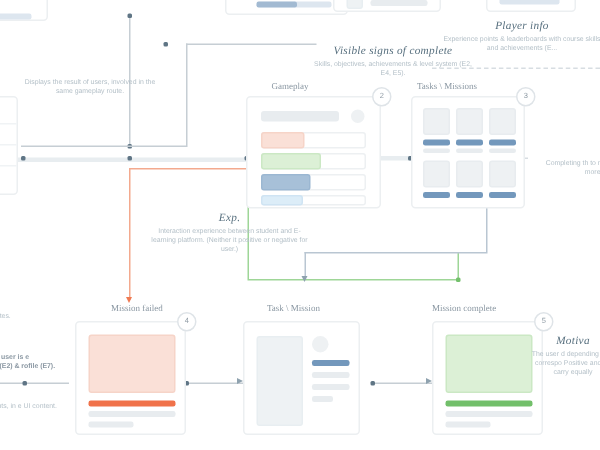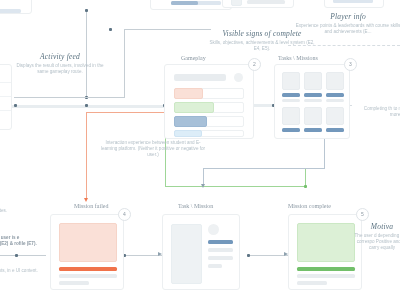--- a/index.html
+++ b/index.html
@@ -222,35 +222,35 @@
   <div class="cardlabel" style="left:288px;top:203px;">Mission complete</div>
   <div class="card" style="left:288px;top:214px;width:74px;height:76px;">
     <div class="block mint" style="left:8px;top:8px;width:58px;height:39px;"></div>
     <div class="bar green" style="left:8px;top:52px;width:58px;height:4px;"></div>
     <div class="bar" style="left:8px;top:59px;width:58px;height:4px;"></div>
     <div class="bar" style="left:8px;top:66px;width:30px;height:4px;"></div>
   </div>
   <div class="badge" style="left:356px;top:208px;">5</div>
 
   <div class="note" style="left:16px;top:52px;width:88px;">
-    <p class="ttl">Activity feed</p>
     <p class="bdy">Displays the result of users, involved in the same gameplay route.</p>
   </div>
 
   <div class="note" style="left:206px;top:29px;width:112px;">
     <p class="ttl">Visible signs of complete</p>
     <p class="bdy">Skills, objectives, achievements &amp; level system (E2, E4, E5).</p>
   </div>
 
   <div class="note" style="left:292px;top:12px;width:112px;">
     <p class="ttl">Player info</p>
     <p class="bdy">Experience points &amp; leaderboards with course skills and achievements (E...</p>
   </div>
 
   <div class="note" style="left:98px;top:140px;width:110px;">
+    <p class="ttl">Exp.</p>
     <p class="bdy">Interaction experience between student and E-learning platform. (Neither it positive or negative for user.)</p>
   </div>
 
   <div class="note left" style="left:356px;top:106px;width:52px;text-align:right;">
     <p class="bdy">Completing th to new, more tha</p>
   </div>
 
   <div class="note" style="left:352px;top:222px;width:60px;">
     <p class="ttl">Motiva</p>
     <p class="bdy">The user d depending on a correspo Positive and ne carry equally</p>

